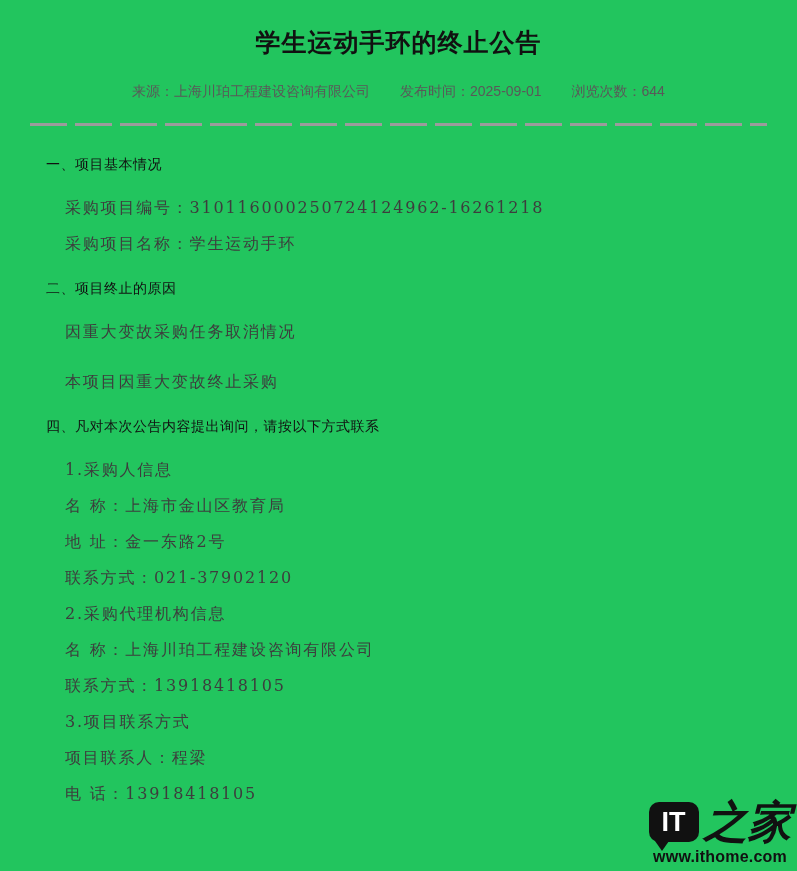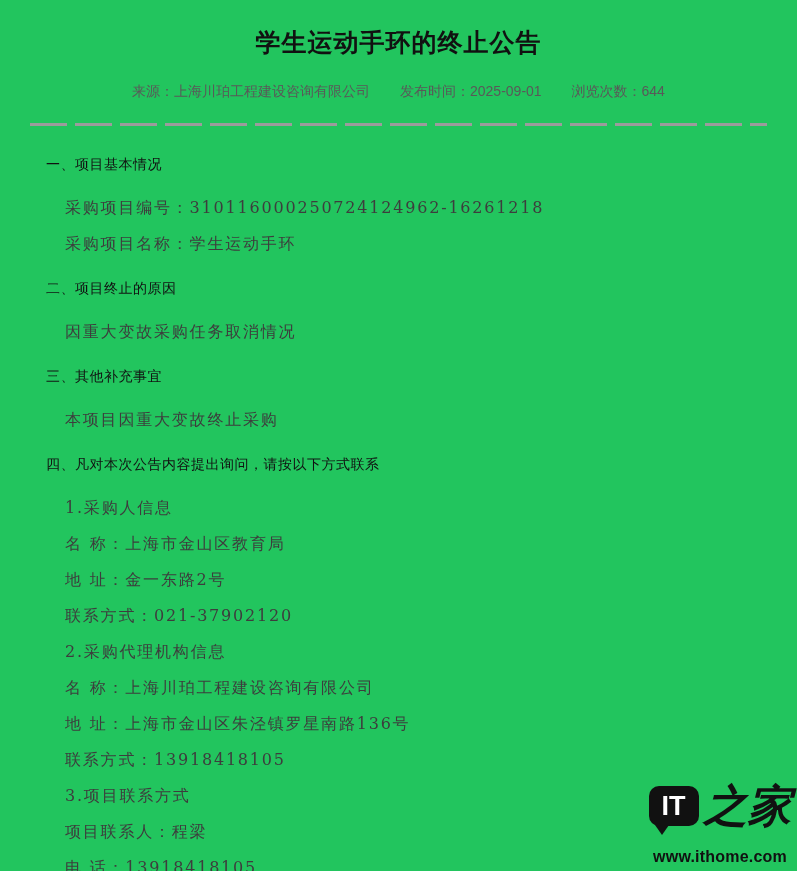--- a/index.html
+++ b/index.html
@@ -96,21 +96,21 @@
   }
   .wm-suffix {
     font-family: "DejaVu Serif", "Liberation Serif", serif;
     font-style: italic;
     font-weight: bold;
     font-size: 44px;
     color: #111111;
     line-height: 44px;
   }
   .wm-url {
-    margin-top: 20px;
+    margin-top: 4px;
     font-size: 16px;
     font-weight: bold;
     color: #111111;
     letter-spacing: 0.2px;
   }
 </style>
 </head>
 <body>
 
 <div class="page">
@@ -136,36 +136,34 @@
     </div>
 
     <div>
       <h2 class="sec-heading">二、项目终止的原因</h2>
       <div class="sec-body">
         <p class="line">因重大变故采购任务取消情况</p>
       </div>
     </div>
 
     <div>
-      <h2 class="sec-heading">三、其他补充事宜</h2>
       <div class="sec-body">
         <p class="line">本项目因重大变故终止采购</p>
       </div>
     </div>
 
     <div>
       <h2 class="sec-heading">四、凡对本次公告内容提出询问，请按以下方式联系</h2>
       <div class="sec-body">
         <p class="line">1.采购人信息</p>
         <p class="line">名 称：上海市金山区教育局</p>
         <p class="line">地 址：金一东路2号</p>
         <p class="line">联系方式：021-37902120</p>
         <p class="line">2.采购代理机构信息</p>
         <p class="line">名 称：上海川珀工程建设咨询有限公司</p>
-        <p class="line">地 址：上海市金山区朱泾镇罗星南路136号</p>
         <p class="line">联系方式：13918418105</p>
         <p class="line">3.项目联系方式</p>
         <p class="line">项目联系人：程梁</p>
         <p class="line">电 话：13918418105</p>
       </div>
     </div>
 
   </div>
 
   <div class="wm">

